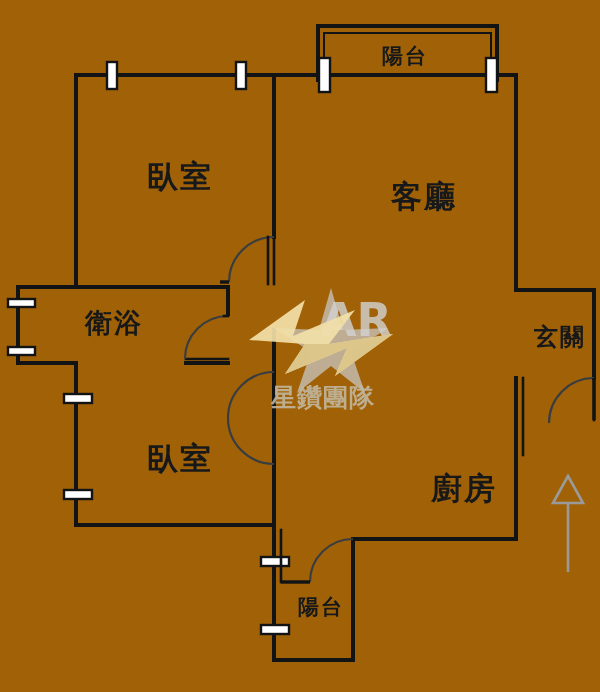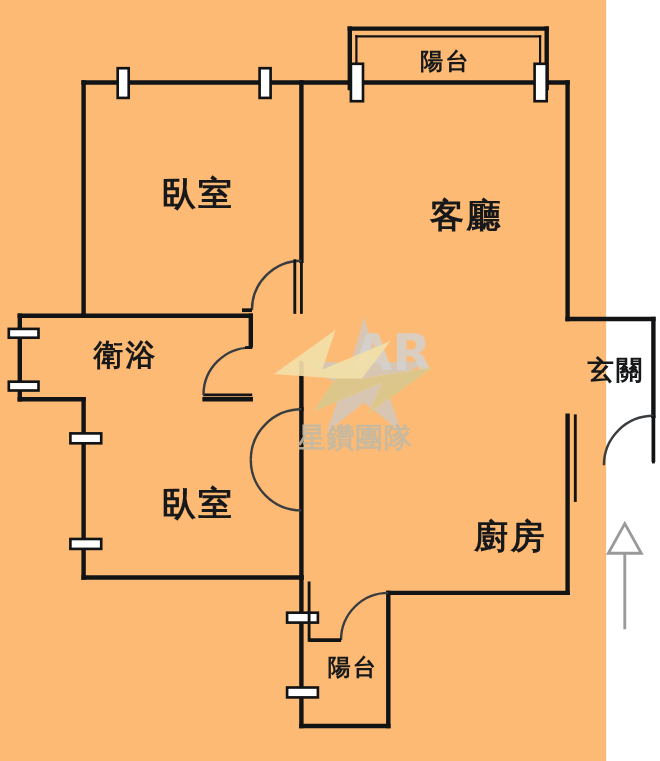--- a/index.html
+++ b/index.html
@@ -9,23 +9,23 @@
   }
   body {
     width: 600px;
     height: 692px;
     font-family: "DejaVu Sans", "Liberation Sans", sans-serif;
     overflow: hidden;
     position: relative;
   }
   #floorplan-root {
     position: relative;
-    width: 551px;
+    width: 600px;
     height: 692px;
-    background: #fdba74;
+    background: #a16207;
   }
   svg#plan {
     display: block;
     width: 600px;
     height: 692px;
   }
   .room-label {
     font-family: "DejaVu Sans", "Liberation Sans", sans-serif;
     font-weight: 700;
     fill: #16181a;

